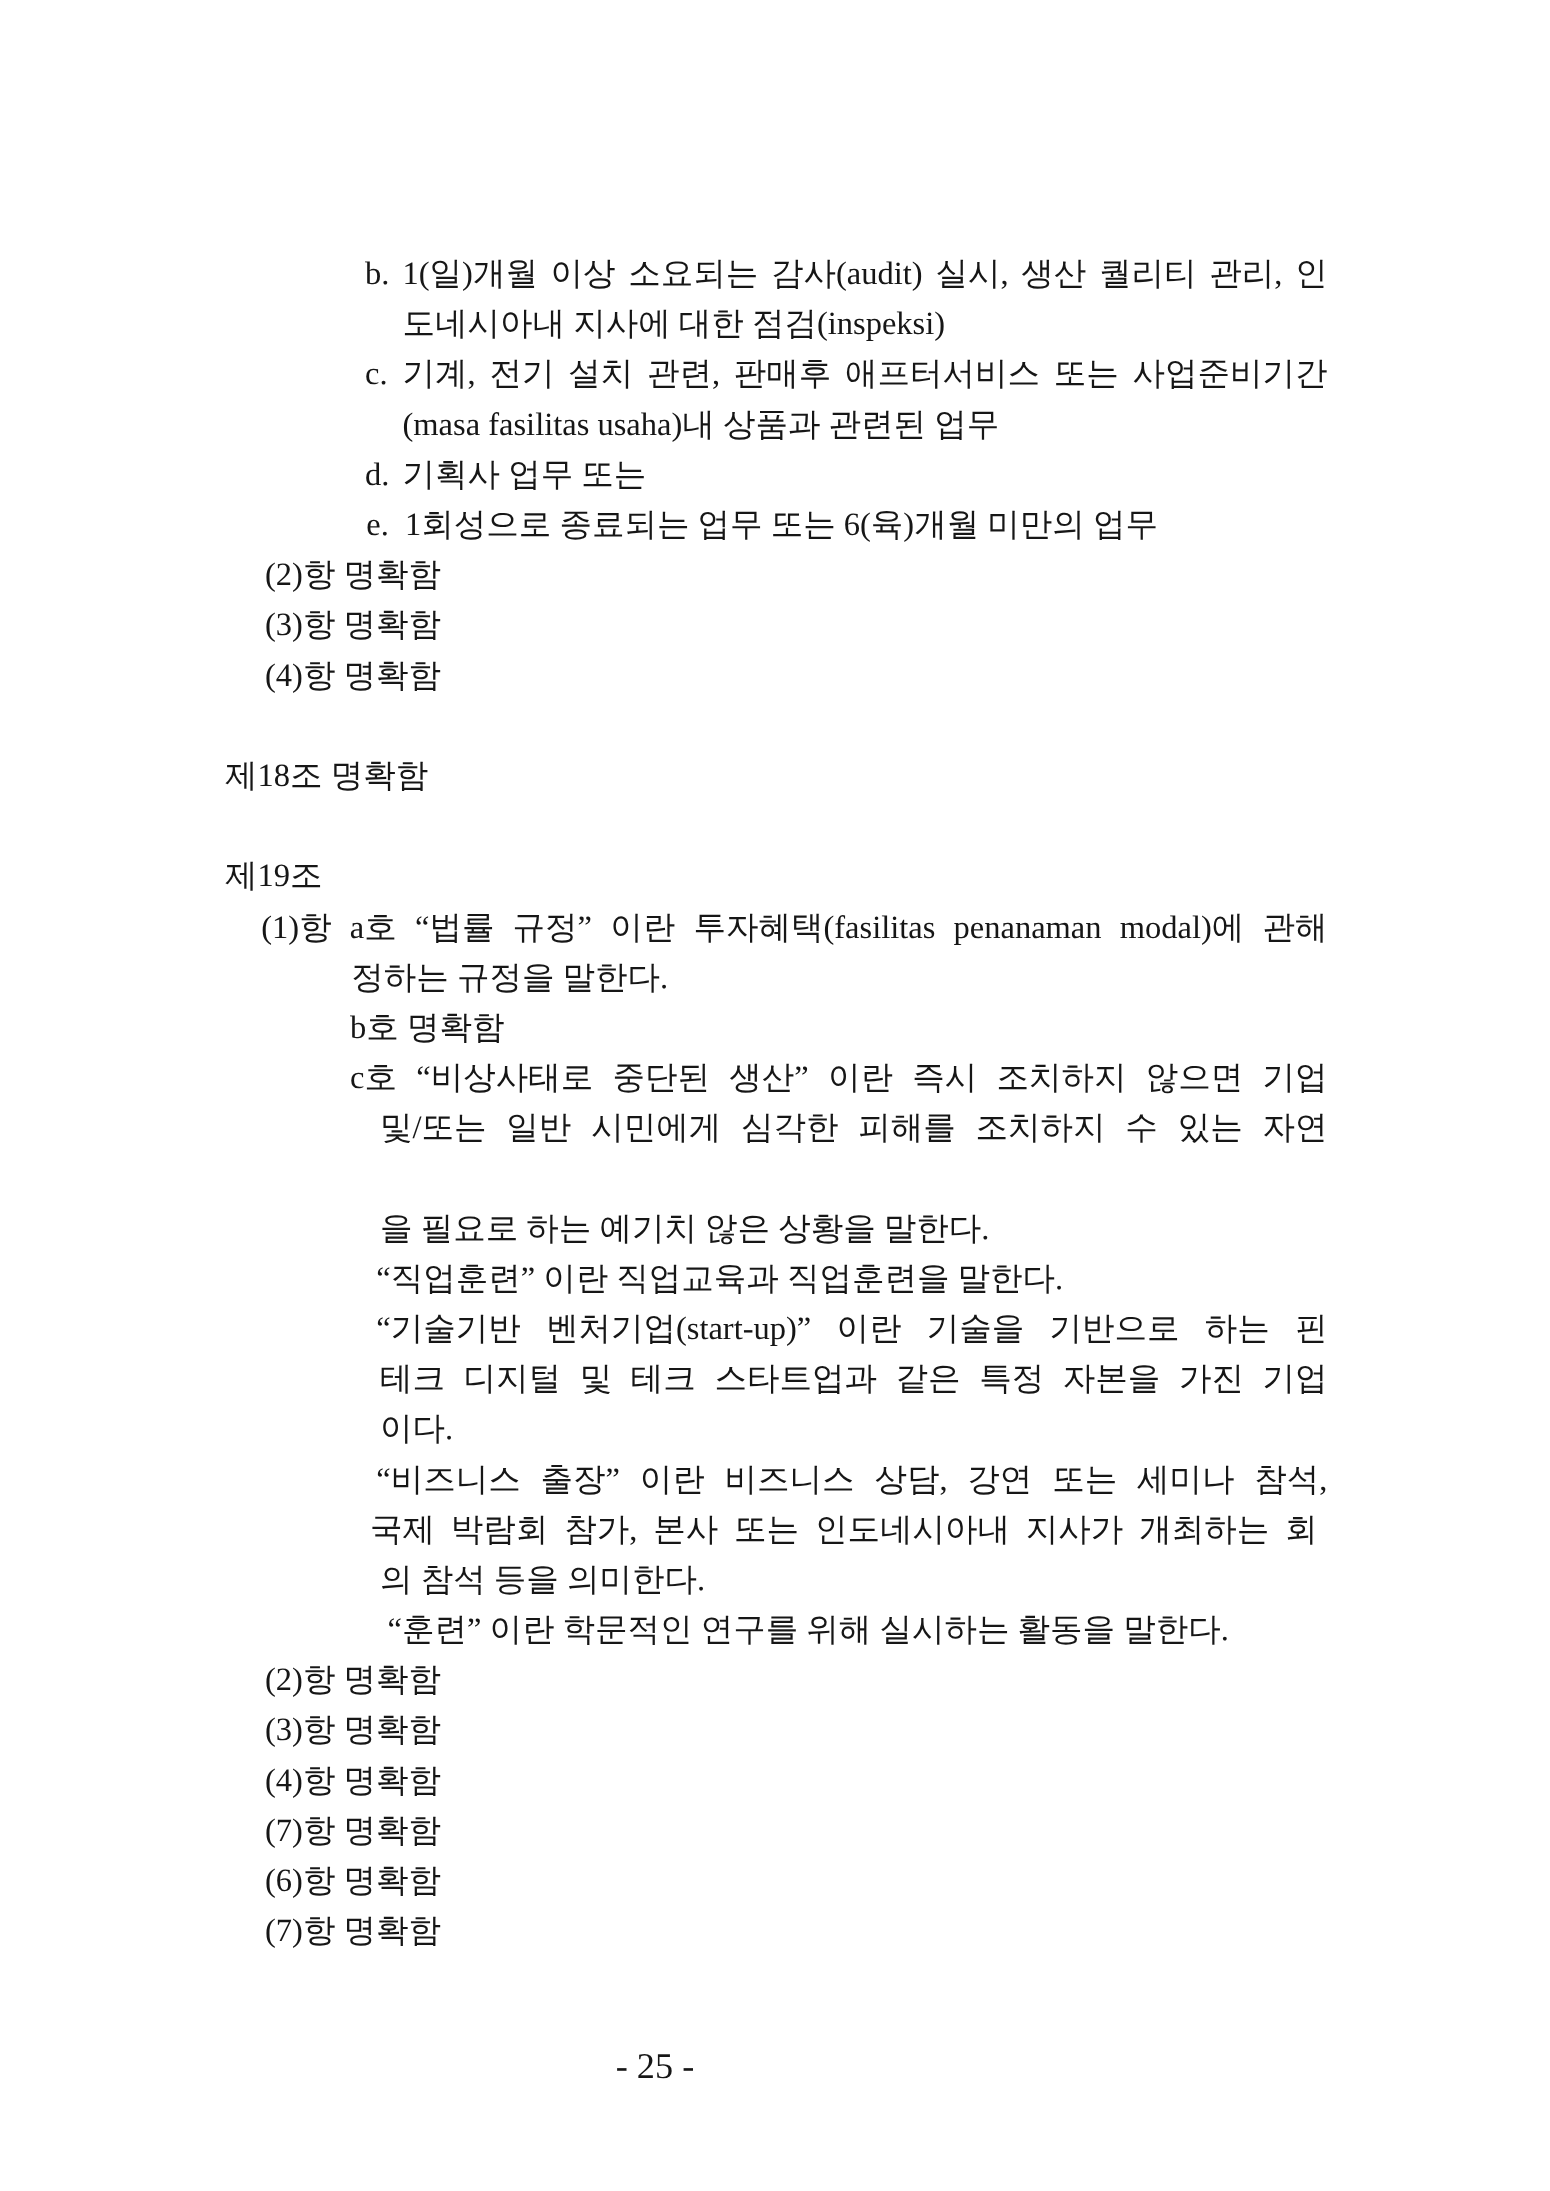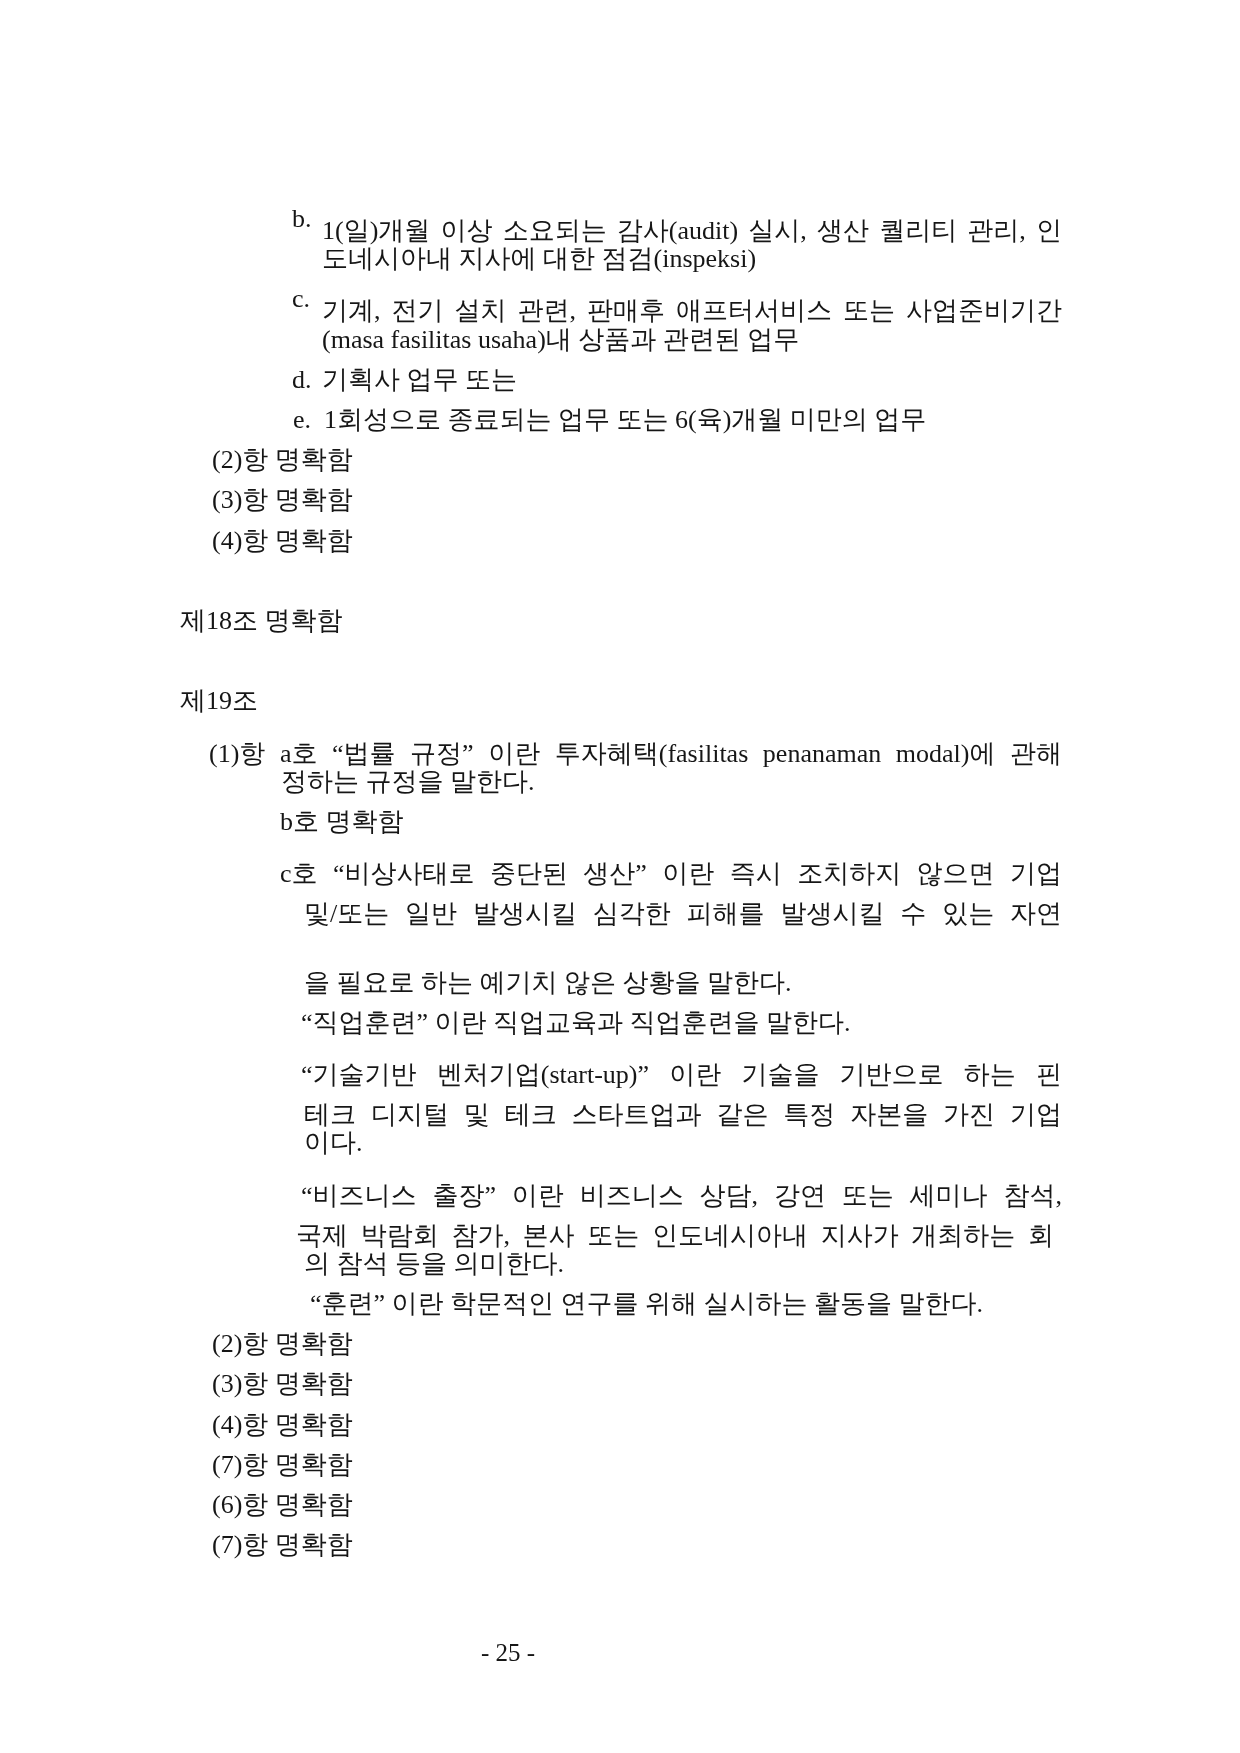--- a/index.html
+++ b/index.html
@@ -22,34 +22,33 @@
     line-height: 40px;
     height: 40px;
     white-space: nowrap;
     letter-spacing: 0;
   }
   .just {
     white-space: normal;
     text-align: justify;
     text-align-last: justify;
     word-break: keep-all;
-    margin-top: 12px;
   }
   .marker {
     position: absolute;
     font-size: 26px;
     line-height: 40px;
     white-space: nowrap;
   }
   .footer {
     position: absolute;
-    left: 0;
+    left: 16px;
     width: 1016px;
     text-align: center;
-    font-size: 25px;
+    font-size: 29px;
     line-height: 40px;
     white-space: nowrap;
   }
 </style>
 </head>
 <body>
 
 <div class="page">
 
   <span class="marker" style="left:292px; top:199px">b.</span>
@@ -73,21 +72,21 @@
   <div class="ln" style="left:180px; top:601px">제18조 명확함</div>
 
   <div class="ln" style="left:180px; top:681px">제19조</div>
 
   <div class="ln just" style="left:209px; top:722px; width:853px">(1)항 a호  “법률 규정” 이란 투자혜택(fasilitas penanaman modal)에 관해</div>
   <div class="ln" style="left:281px; top:762px">정하는 규정을 말한다.</div>
 
   <div class="ln" style="left:280px; top:802px">b호 명확함</div>
 
   <div class="ln just" style="left:280px; top:842px; width:782px">c호  “비상사태로 중단된 생산” 이란 즉시 조치하지 않으면 기업</div>
-  <div class="ln just" style="left:304px; top:882px; width:758px">및/또는 일반 발생시킬 심각한 피해를 발생시킬 수 있는 자연</div>
+  <div class="ln just" style="left:304px; top:882px; width:758px">및/또는 일반 시민에게 심각한 피해를 조치하지 수 있는 자연</div>
   <div class="ln" style="left:304px; top:963px">을 필요로 하는 예기치 않은 상황을 말한다.</div>
 
   <div class="ln" style="left:301px; top:1003px">“직업훈련” 이란 직업교육과 직업훈련을 말한다.</div>
 
   <div class="ln just" style="left:301px; top:1043px; width:761px">“기술기반 벤처기업(start-up)” 이란 기술을 기반으로 하는 핀</div>
   <div class="ln just" style="left:304px; top:1083px; width:758px">테크 디지털 및 테크 스타트업과 같은 특정 자본을 가진 기업</div>
   <div class="ln" style="left:304px; top:1123px">이다.</div>
 
   <div class="ln just" style="left:301px; top:1164px; width:761px">“비즈니스 출장” 이란 비즈니스 상담, 강연 또는 세미나 참석,</div>
   <div class="ln just" style="left:296px; top:1204px; width:758px">국제 박람회 참가, 본사 또는 인도네시아내 지사가 개최하는 회</div>

